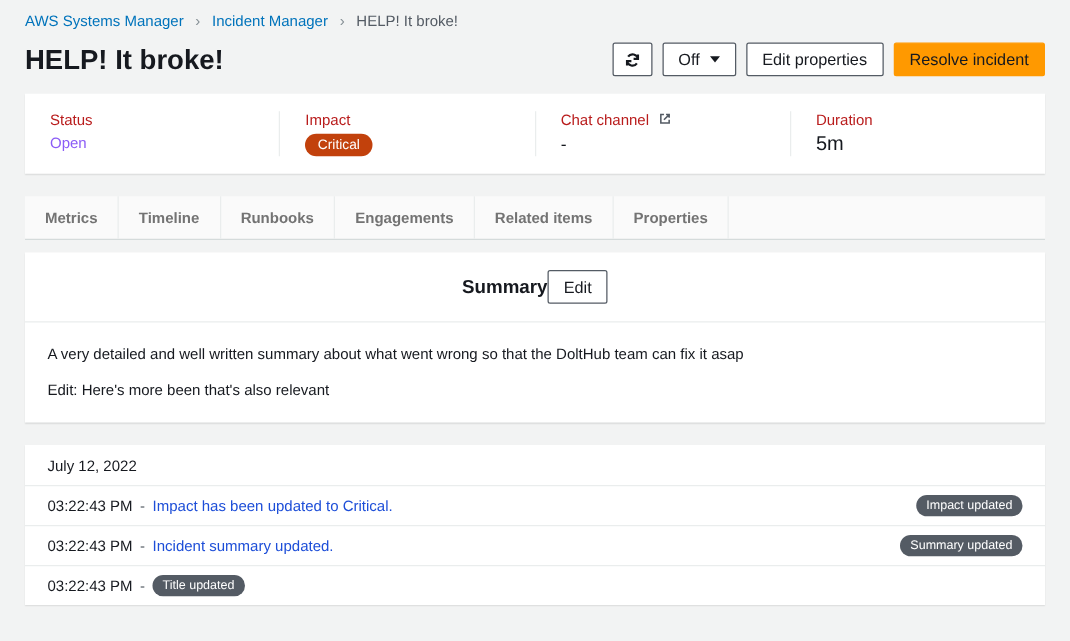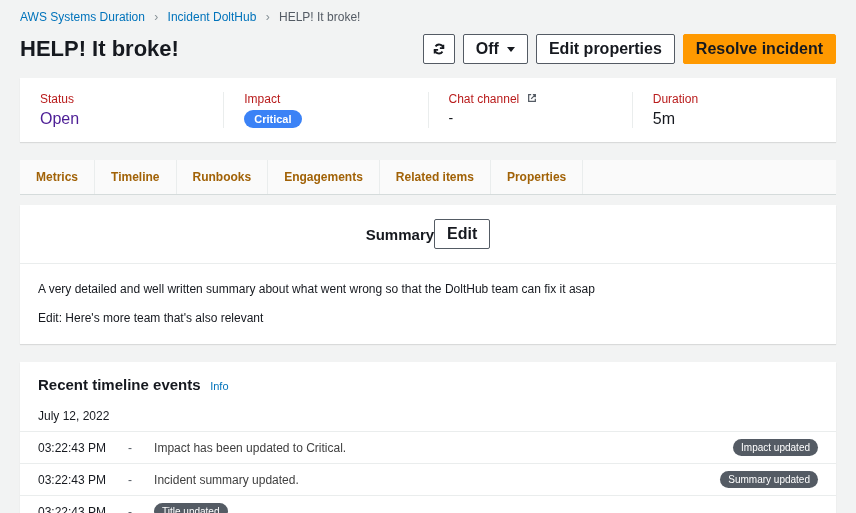--- a/index.html
+++ b/index.html
@@ -25,22 +25,22 @@
   }
   .page-title { font-size: 22px; font-weight: 700; }
   .header-actions { display: flex; gap: 8px; }
   .btn {
     display: inline-flex;
     align-items: center;
     gap: 4px;
     border: 1px solid #545b64;
     background: #fff;
     padding: 5px 12px;
-    font-size: 16px;
-    font-weight: 700;
+    font-size: 13px;
+    font-weight: 400;
     color: #16191f;
     border-radius: 2px;
     cursor: pointer;
   }
   .btn-icon-only { padding: 5px 8px; }
   .btn-primary {
     background: #ff9900;
     border-color: #ff9900;
     color: #16191f;
   }
@@ -57,42 +57,42 @@
     padding: 14px 0;
   }
   .status-col {
     flex: 1;
     padding: 0 20px;
     border-left: 1px solid #eaeded;
   }
   .status-col:first-child { border-left: none; }
   .status-label { font-size: 12px; color: #b91c1c; margin-bottom: 4px; }
   .status-value { font-size: 14px; font-weight: 400; }
-  .status-value.open { color: #4c1d95; font-weight: 400; font-size: 16px; }
+  .status-value.open { color: #8b5cf6; font-weight: 400; font-size: 12px; }
   .status-value.duration { font-weight: 400; font-size: 16px; }
   .badge-critical {
     display: inline-block;
-    background: #3b82f6;
+    background: #c2410c;
     color: #fff;
     font-size: 11px;
-    font-weight: 700;
+    font-weight: 400;
     padding: 3px 10px;
     border-radius: 10px;
   }
   .ext-icon { display: inline-block; margin-left: 4px; width: 10px; height: 10px; }
   .tabs {
     display: flex;
     border-bottom: 1px solid #d5dbdb;
     margin: 0 20px;
     background: #fafafa;
   }
   .tab {
     padding: 10px 16px;
     font-size: 12px;
-    color: #a16207;
+    color: #737373;
     cursor: pointer;
     border-right: 1px solid #eaeded;
     font-weight: 700;
   }
   .tab.active {
     color: #eb5f07;
     border-bottom: 2px solid #eb5f07;
     margin-bottom: -1px;
     background: #fff;
   }
@@ -114,43 +114,42 @@
   .timeline-header { padding: 14px 18px 6px 18px; }
   .timeline-header .section-title { display: inline; }
   .info-link { color: #0073bb; font-size: 11px; font-weight: 400; margin-left: 6px; cursor: pointer; }
   .date-group { font-size: 12px; font-weight: 400; padding: 10px 18px 8px 18px; color: #16191f; }
   .timeline-row {
     display: flex;
     align-items: center;
     padding: 7px 18px;
     border-top: 1px solid #eaeded;
     font-size: 12px;
-    gap: 16px;
   }
   .timeline-time { color: #16191f; white-space: nowrap; }
   .timeline-sep { margin: 0 6px; color: #545b64; }
-  .timeline-desc { flex: 1; color: #404040; }
+  .timeline-desc { flex: 1; color: #1d4ed8; }
   .event-badge {
     font-size: 10px;
     font-weight: 400;
     color: #fff;
     padding: 3px 8px;
     border-radius: 10px;
     white-space: nowrap;
   }
   .badge-gray { background: #545b64; }
   .caret-down { width: 0; height: 0; border-left: 4px solid transparent; border-right: 4px solid transparent; border-top: 5px solid #16191f; display: inline-block; margin-left: 4px; }
 </style>
 </head>
 <body>
 
 <div class="breadcrumb">
-  <a href="#">AWS Systems Duration</a>
+  <a href="#">AWS Systems Manager</a>
   <span class="sep">›</span>
-  <a href="#">Incident DoltHub</a>
+  <a href="#">Incident Manager</a>
   <span class="sep">›</span>
   <span class="current">HELP! It broke!</span>
 </div>
 
 <div class="header-row">
   <h1 class="page-title">HELP! It broke!</h1>
   <div class="header-actions">
     <button class="btn btn-icon-only">
       <svg class="refresh-icon" viewBox="0 0 16 16" fill="none" stroke="#16191f" stroke-width="2">
           <path d="M13 3v4h-4M3 13V9h4"></path>
@@ -199,29 +198,25 @@
     <div class="tab">Properties</div>
   </div>
 
 <div class="section">
   <div class="section-header">
     <div class="section-title">Summary</div>
     <button class="btn">Edit</button>
   </div>
   <div class="section-body">
     <p>A very detailed and well written summary about what went wrong so that the DoltHub team can fix it asap</p>
-    <p>Edit: Here's more team that's also relevant</p>
+    <p>Edit: Here's more been that's also relevant</p>
   </div>
 </div>
 
 <div class="section">
-  <div class="timeline-header">
-    <span class="section-title">Recent timeline events</span>
-    <span class="info-link">Info</span>
-  </div>
   <div class="date-group">July 12, 2022</div>
   <div id="timeline-rows">
       <div class="timeline-row">
         <span class="timeline-time">03:22:43 PM</span>
         <span class="timeline-sep">-</span>
         <span class="timeline-desc">Impact has been updated to Critical.</span>
         <span class="event-badge badge-gray">Impact updated</span>
       </div>
       <div class="timeline-row">
         <span class="timeline-time">03:22:43 PM</span>

